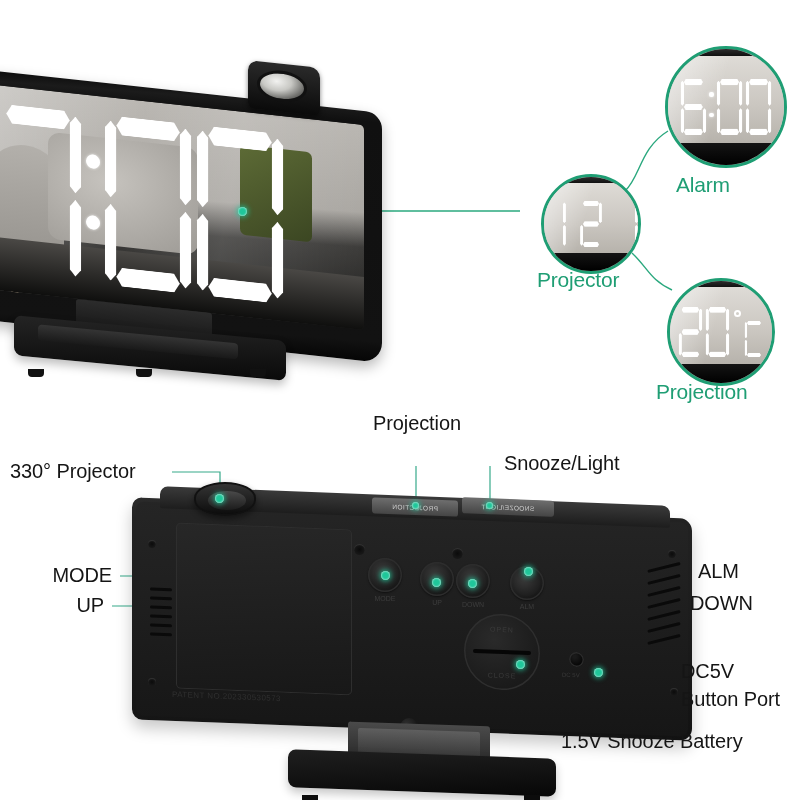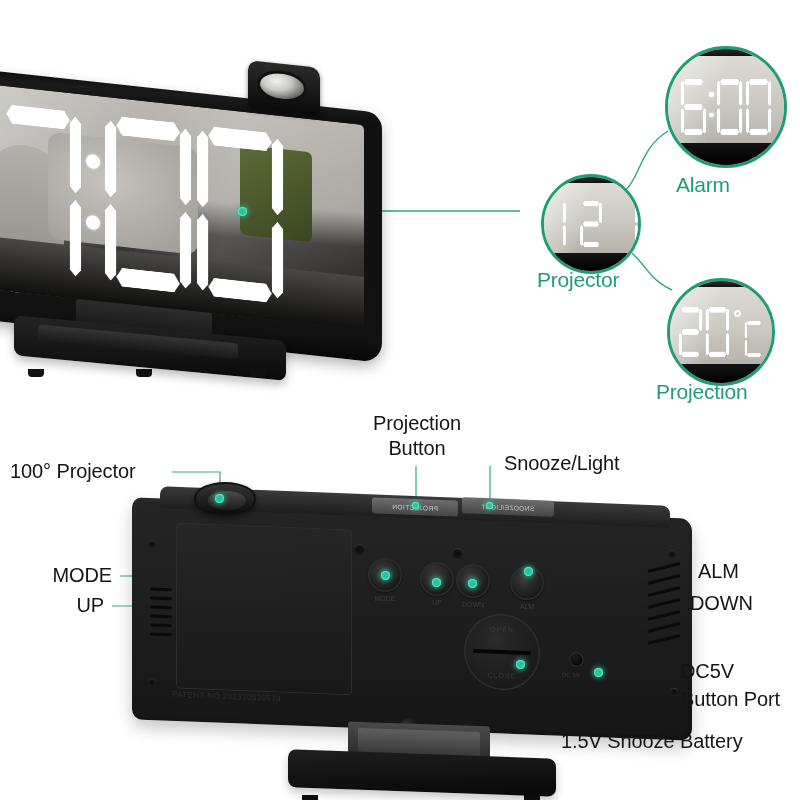--- a/index.html
+++ b/index.html
@@ -630,24 +630,23 @@
   <div class="dot" style="left:215px; top:466px;"></div>
   <div class="dot sm" style="left:412px; top:474px;"></div>
   <div class="dot sm" style="left:486px; top:474px;"></div>
   <div class="dot" style="left:381px; top:543px;"></div>
   <div class="dot" style="left:432px; top:550px;"></div>
   <div class="dot" style="left:468px; top:551px;"></div>
   <div class="dot" style="left:524px; top:539px;"></div>
   <div class="dot" style="left:516px; top:632px;"></div>
   <div class="dot" style="left:594px; top:640px;"></div>
 
-  <div class="lbl" style="left:10px; top:432px;">100° Projector</div>
+  <div class="lbl" style="left:10px; top:432px;">330° Projector</div>
 
   <div class="lbl center" style="left:330px; top:384px; width:174px;">Projection</div>
-  <div class="lbl center" style="left:330px; top:409px; width:174px;">Button</div>
 
   <div class="lbl" style="left:504px; top:424px;">Snooze/Light</div>
 
   <div class="lbl right" style="left:0px; top:536px; width:112px;">MODE</div>
   <div class="lbl right" style="left:0px; top:566px; width:104px;">UP</div>
 
   <div class="lbl" style="left:698px; top:532px;">ALM</div>
   <div class="lbl" style="left:690px; top:564px;">DOWN</div>
 
   <div class="lbl" style="left:681px; top:632px;">DC5V</div>

